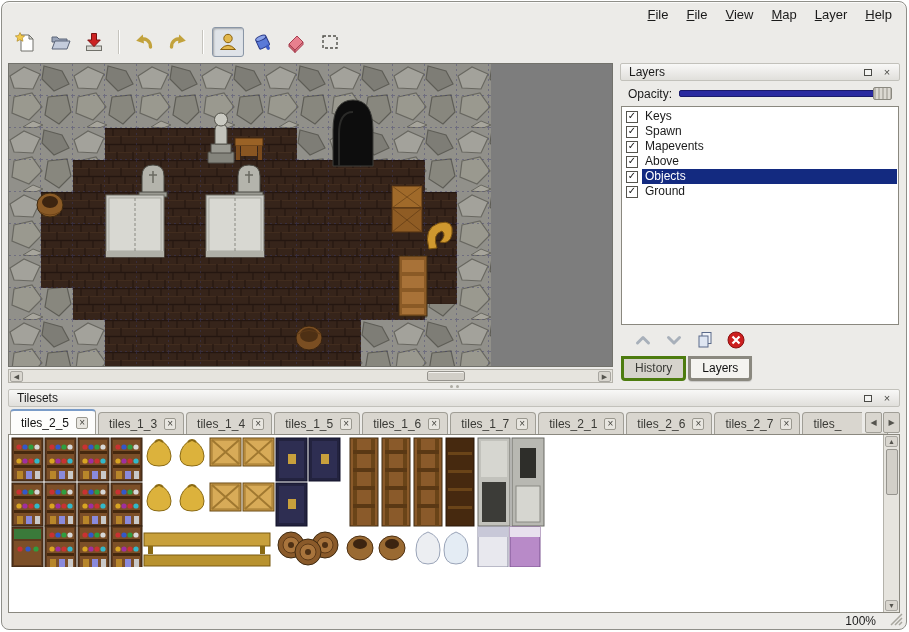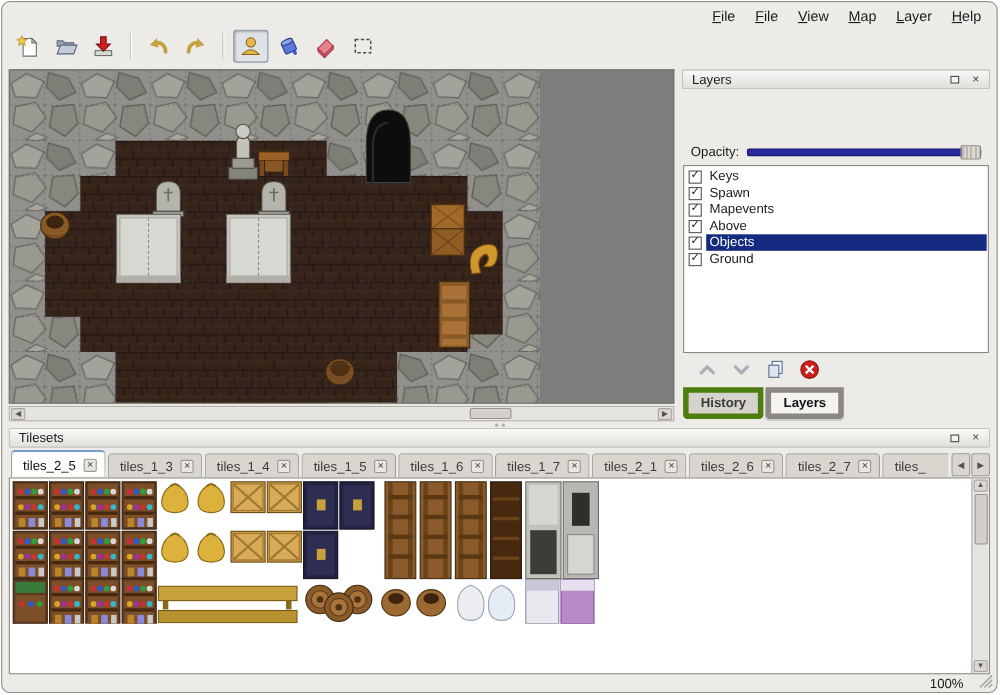--- a/index.html
+++ b/index.html
@@ -51,21 +51,21 @@
   }
   
   .side-panel { width: 280px; display: flex; flex-direction: column; min-height: 0; }
   .panel-caption {
     height: 18px; flex: none; display: flex; align-items: center; padding: 0 4px 0 8px;
     background: linear-gradient(#f8f8f7, #e0dfdb); border: 1px solid #c2c1bb; border-radius: 2px;
   }
   .caption-title { flex: 1; }
   .cap-btn { width: 16px; height: 14px; display: flex; align-items: center; justify-content: center; margin-left: 3px; color: #4a4a46; font-size: 11px; line-height: 1; }
   .float-glyph { width: 8px; height: 7px; border: 1px solid #4a4a46; display: block; background: #f4f4f2; }
-  .opacity-row { flex: none; display: flex; align-items: center; gap: 7px; padding: 6px 8px 5px 8px; margin-top: 44px; }
+  .opacity-row { flex: none; display: flex; align-items: flex-start; gap: 7px; padding: 6px 8px 5px 8px; }
   .slider { flex: 1; height: 13px; position: relative; display: flex; align-items: center; }
   .slider-track { width: 100%; height: 7px; background: #2a2aa0; border: 1px solid #1a1a6a; border-radius: 2px; }
   .slider-handle {
     position: absolute; right: 0; width: 19px; height: 13px;
     background: repeating-linear-gradient(90deg, #b9b6ae 0 2px, #dcd9d2 2px 4px);
     border: 1px solid #8a887f; border-radius: 2px;
   }
   .layer-list { flex: 1; margin: 0 1px; background: #ffffff; border: 1px solid #8a887f; overflow: hidden; padding: 2px 1px; }
   .layer-row { display: flex; align-items: center; height: 15px; }
   .checkbox {
@@ -73,22 +73,22 @@
     display: flex; align-items: center; justify-content: center; font-size: 10px; line-height: 1; color: #111; flex: none;
   }
   .checkbox .glyph { display: none; margin-top: -1px; }
   .checkbox.checked .glyph { display: block; }
   .layer-label-wrap { flex: 1; height: 15px; display: flex; align-items: flex-start; padding-left: 3px; }
   .layer-row.selected .layer-label-wrap { background: #132a80; color: #ffffff; }
   .layer-btns { flex: none; display: flex; align-items: center; gap: 9px; padding: 5px 12px 4px; }
   .lbtn { width: 22px; height: 20px; display: flex; align-items: center; justify-content: center; }
   .dock-tabs { flex: none; display: flex; gap: 2px; padding: 2px 2px 2px 1px; }
   .dock-tab {
-    padding: 2px 11px 3px; background: #d6d3cc; border: 5px solid #4d7c0f;
-    border-radius: 0 0 4px 4px; color: #3a3a36; font-weight: bold;
+    padding: 2px 11px 3px; background: #d6d3cc; border: 3px solid #4d7c0f;
+    border-radius: 0 0 4px 4px; color: #3a3a36;
   }
   .dock-tab.active { background: #f4f3f0; border-color: #8a887f; color: #111; box-shadow: 0 1px 1px rgba(0,0,0,.15); }
   
   .splitter { height: 6px; flex: none; display: flex; align-items: center; justify-content: center; gap: 3px; }
   .splitter i { width: 3px; height: 3px; background: #aeaca4; border-radius: 50%; display: block; }
   
   .tilesets { height: 224px; flex: none; margin: 0 6px; display: flex; flex-direction: column; }
   .tab-bar { flex: none; height: 27px; position: relative; display: flex; align-items: flex-end; overflow: hidden; padding-left: 2px; }
   .ttab {
     flex: none; display: flex; align-items: center; justify-content: space-between; gap: 7px;

